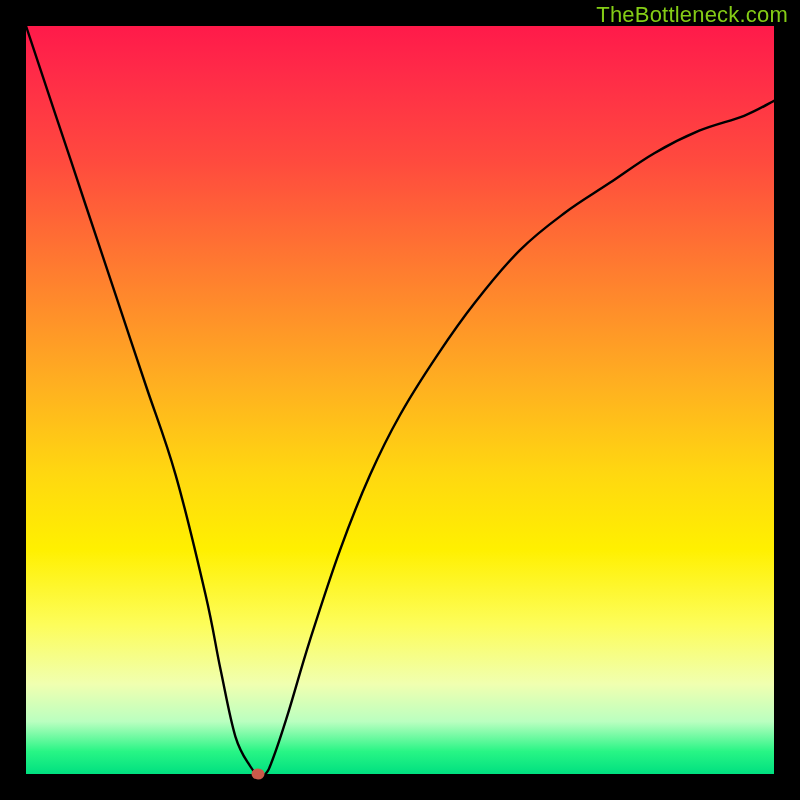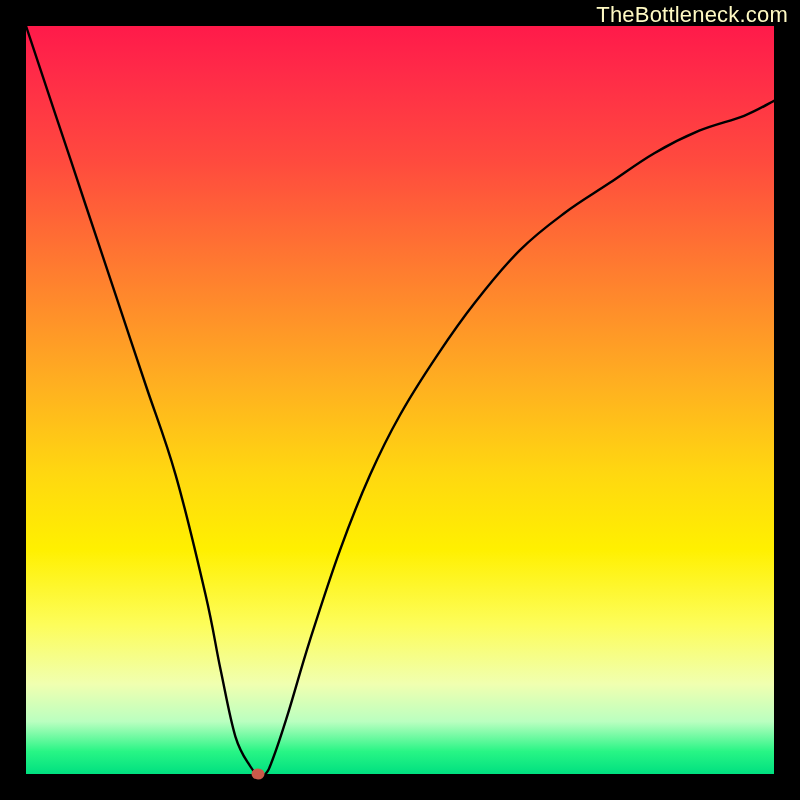--- a/index.html
+++ b/index.html
@@ -38,21 +38,21 @@
       #f0ffb0 88%,
       #baffc0 93%,
       #28f585 97%,
       #00e080 100%
     );
   }
   .watermark {
     position: absolute;
     top: 2px;
     right: 12px;
-    color: #fef9c3;
+    color: #84cc16;
     font-size: 22px;
     font-weight: 500;
     letter-spacing: 0.2px;
     user-select: none;
   }
   svg.curve {
     position: absolute;
     top: 0;
     left: 0;
     width: 748px;

